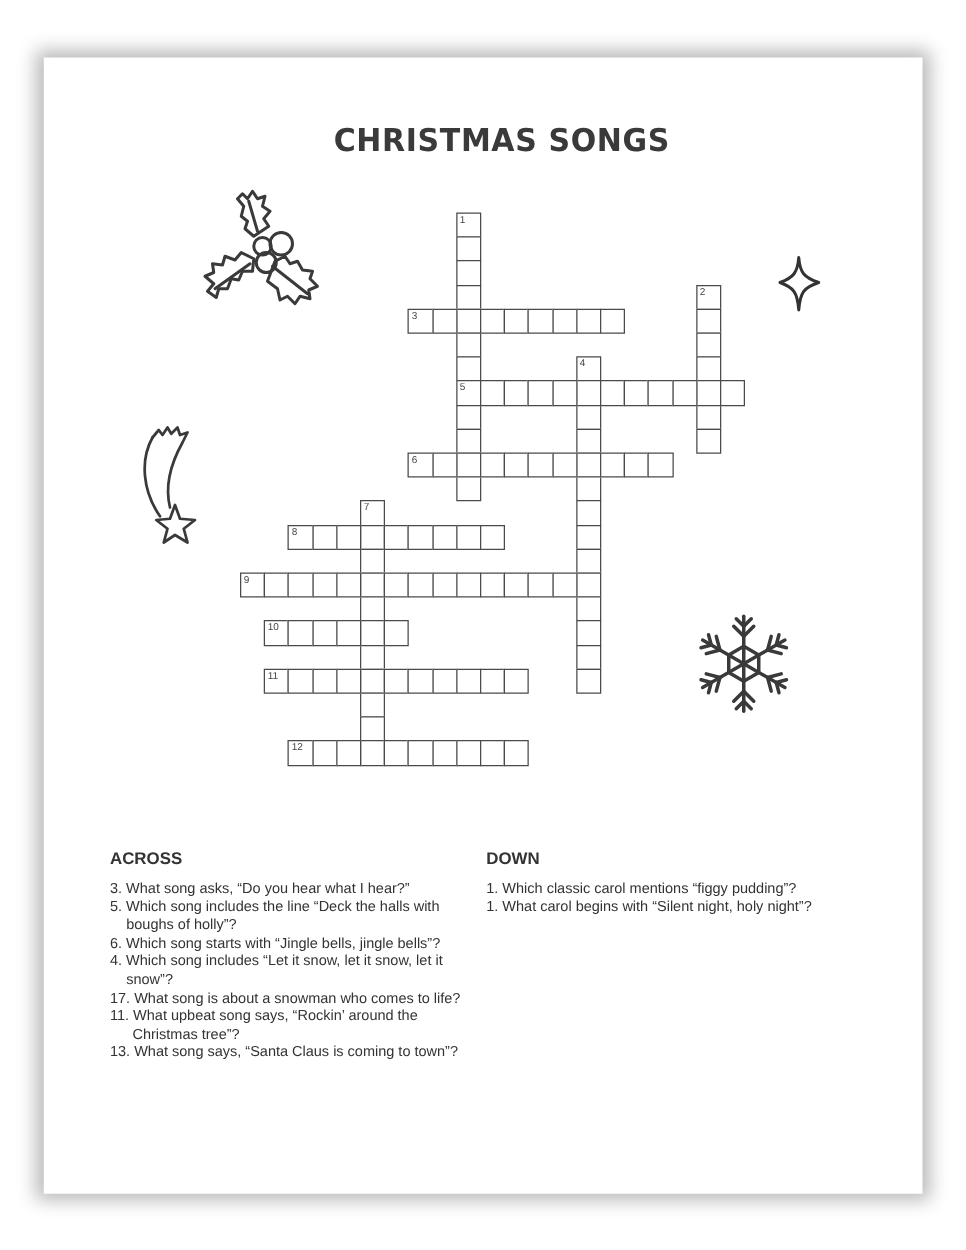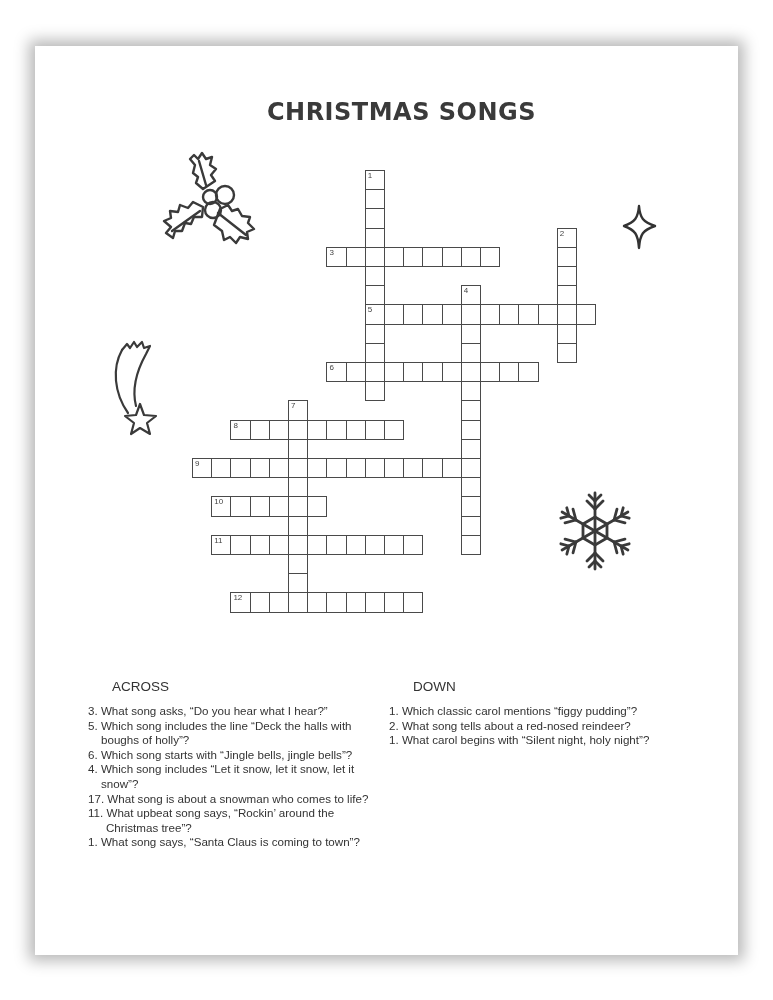--- a/index.html
+++ b/index.html
@@ -25,21 +25,21 @@
     width: 20.2px; height: 20.2px;
     border: 1.5px solid #4a4a4a; background: #fff;
   }
   .num {
     position: absolute; left: 2px; top: 0px;
     font-size: 8px; color: #444; line-height: 10px;
   }
   .deco { position: absolute; }
   .deco svg { display: block; }
   .clues-head {
-    position: absolute; font-weight: normal; font-size: 13.5px; color: #333; margin-left: 24px;
+    position: absolute; font-weight: bold; font-size: 13.5px; color: #333;
   }
   .clue-list {
     position: absolute; font-size: 11.6px; line-height: 14.6px; color: #333;
   }
   .clue { padding-left: 13px; text-indent: -13px; }
   .clue.two { padding-left: 18px; text-indent: -18px; }
 </style>
 </head>
 <body>
 
@@ -268,21 +268,20 @@
 </div>
 
 <div class="clues-head" style="left:88px; top:679px;">ACROSS</div>
 <div class="clue-list" style="left:88px; top:704px; width:300px;">
   <div class="clue">3. What song asks, “Do you hear what I hear?”</div>
   <div class="clue">5. Which song includes the line “Deck the halls with boughs of holly”?</div>
   <div class="clue">6. Which song starts with “Jingle bells, jingle bells”?</div>
   <div class="clue">4. Which song includes “Let it snow, let it snow, let it snow”?</div>
   <div class="clue two">17. What song is about a snowman who comes to life?</div>
   <div class="clue two">11. What upbeat song says, “Rockin’ around the Christmas tree”?</div>
-  <div class="clue two">1. What song says, “Santa Claus is coming to town”?</div>
+  <div class="clue two">13. What song says, “Santa Claus is coming to town”?</div>
 </div>
 
 <div class="clues-head" style="left:389px; top:679px;">DOWN</div>
 <div class="clue-list" style="left:389px; top:704px; width:300px;">
   <div class="clue">1. Which classic carol mentions “figgy pudding”?</div>
-  <div class="clue">2. What song tells about a red-nosed reindeer?</div>
   <div class="clue">1. What carol begins with “Silent night, holy night”?</div>
 </div>
 
 </body></html>

